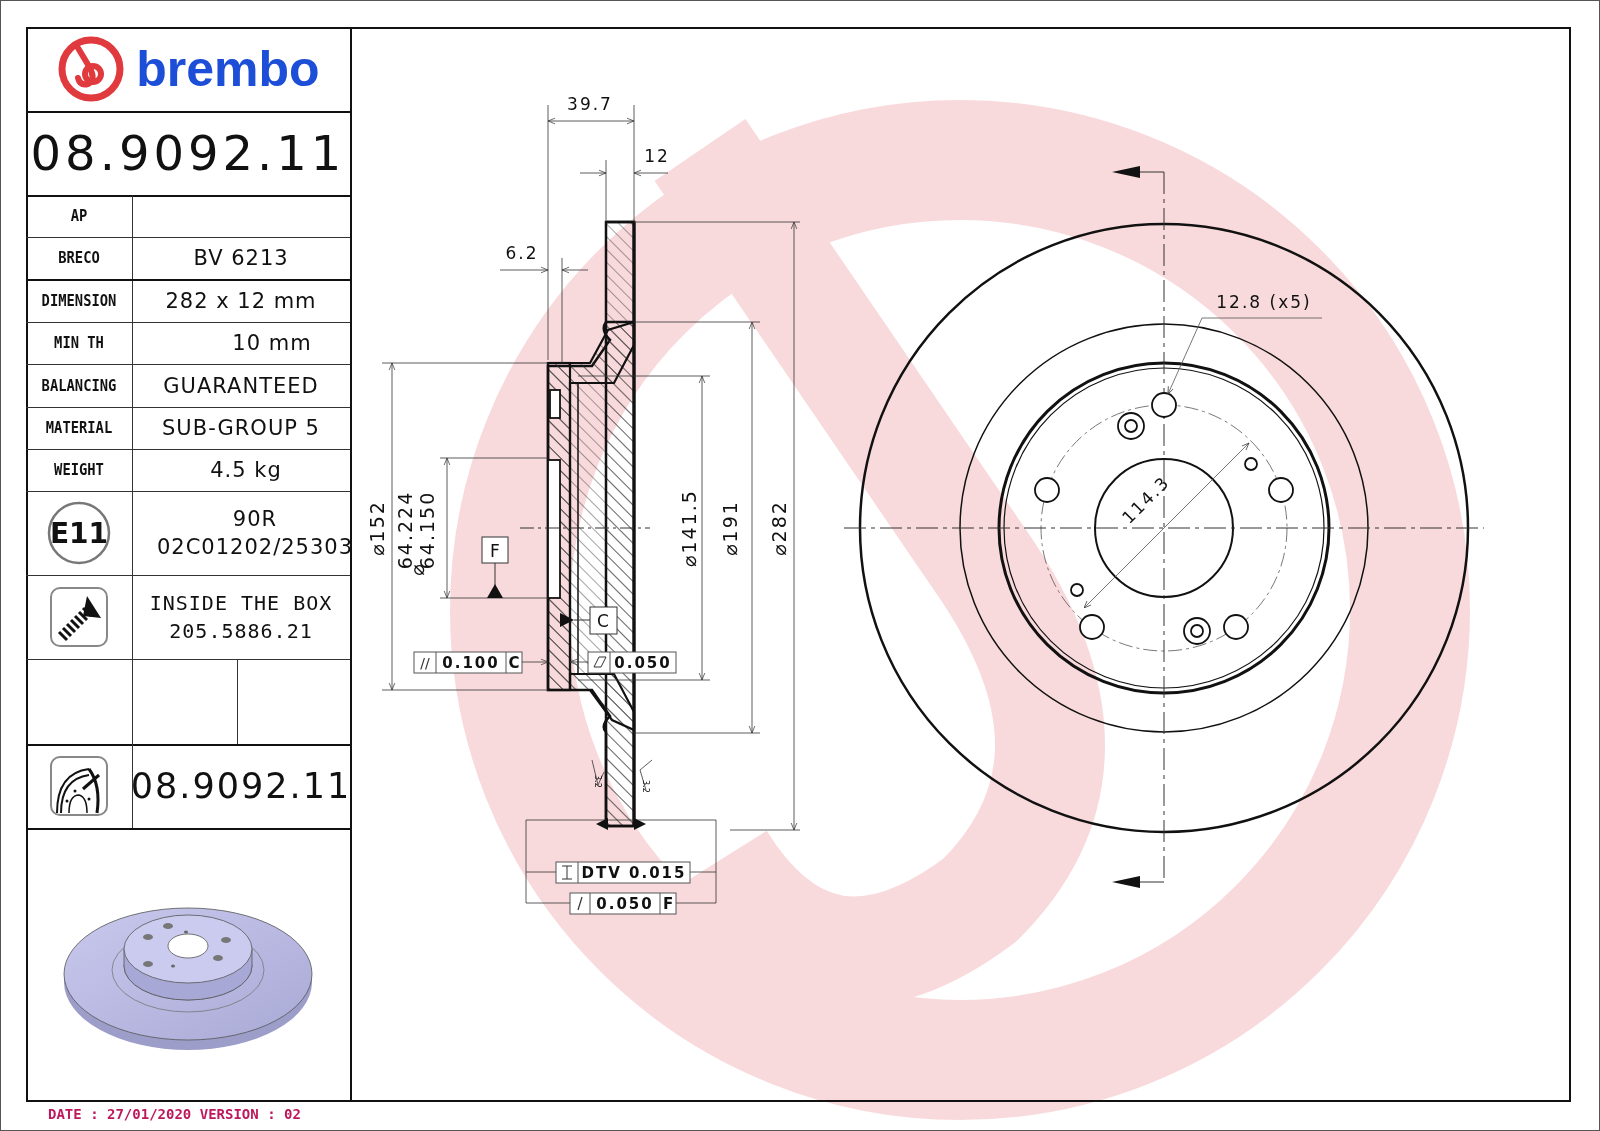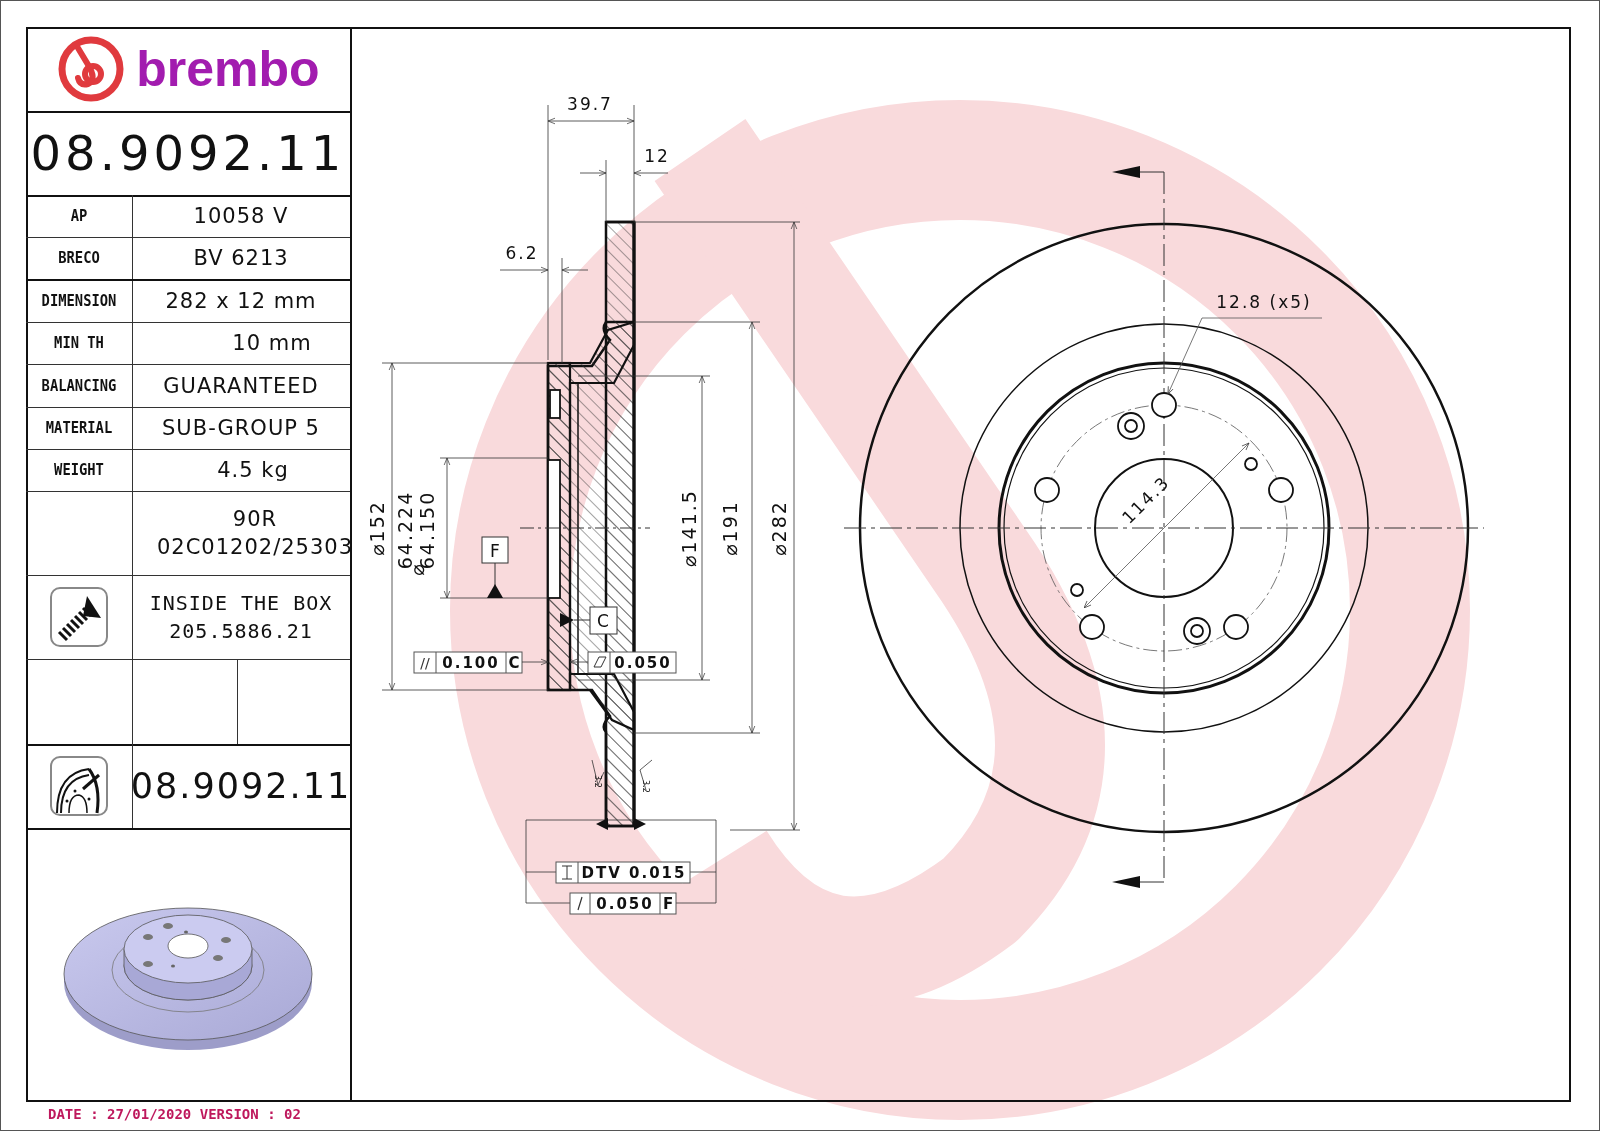--- a/index.html
+++ b/index.html
@@ -8,21 +8,21 @@
   .frame{position:absolute;left:26px;top:27px;width:1545px;height:1075px;border:2px solid #111;box-sizing:border-box;}
   .side{position:absolute;left:26px;top:27px;width:326px;height:1075px;border-right:2px solid #111;box-sizing:border-box;}
   .cell{position:absolute;box-sizing:border-box;display:flex;align-items:center;justify-content:center;text-align:center;color:#111;}
   .hline{position:absolute;left:0;height:0;border-top:1px solid #333;}
   .hline.thick{border-top:2px solid #111;}
   .vline{position:absolute;width:0;border-left:1px solid #333;}
   .lbl{font-family:"DejaVu Sans Mono","Liberation Mono",monospace;font-weight:bold;font-size:15px;letter-spacing:0;transform:scaleX(0.92);}
   .val{font-family:"DejaVu Sans","Liberation Sans",sans-serif;font-size:21px;letter-spacing:1px;}
   .pn{font-family:"DejaVu Sans","Liberation Sans",sans-serif;font-size:48px;letter-spacing:4px;}
   .pn2{font-family:"DejaVu Sans","Liberation Sans",sans-serif;font-size:35px;letter-spacing:2px;}
-  .logo-text{font-family:"Liberation Sans",sans-serif;font-weight:bold;font-size:50px;color:#a21caf;letter-spacing:0;}
+  .logo-text{font-family:"Liberation Sans",sans-serif;font-weight:bold;font-size:50px;color:#1d4ed8;letter-spacing:0;}
   .footer{position:absolute;left:48px;top:1106px;font-family:"DejaVu Sans Mono",monospace;font-weight:bold;font-size:14px;color:#be185d;}
   svg text{font-family:"DejaVu Sans","Liberation Sans",sans-serif;}
 </style>
 </head>
 <body>
 
 <div class="page-border"></div>
 
 <svg style="position:absolute;left:0;top:0" width="1600" height="1131">
   <g opacity="1">
@@ -42,41 +42,46 @@
       <circle cx="37" cy="40" r="8" fill="none" stroke="#e03a3e" stroke-width="6"></circle>
     </svg>
     <span class="logo-text">brembo</span>
   </div>
   <div class="hline thick" style="top:84px;width:324px;"></div>
   <div class="cell pn" style="left:0;top:84px;width:324px;height:84px;">08.9092.11</div>
   <div class="hline thick" style="top:168px;width:324px;"></div>
 
   <div class="vline" style="left:106px;top:168px;height:464px;"></div>
   <div class="cell lbl" style="left:0;top:168px;width:106px;height:42px;">AP</div>
-  <div class="cell val" style="left:106px;top:168px;width:218px;height:42px;">10058 V</div>
   <div class="hline" style="top:210px;width:324px;"></div>
   <div class="cell lbl" style="left:0;top:210px;width:106px;height:42px;">BRECO</div>
   <div class="cell val" style="left:106px;top:210px;width:218px;height:42px;text-align:center;">BV 6213</div>
   <div class="hline thick" style="top:252px;width:324px;"></div>
   <div class="cell lbl" style="left:0;top:252px;width:106px;height:43px;">DIMENSION</div>
   <div class="cell val" style="left:106px;top:252px;width:218px;height:43px;">282 x 12 mm</div>
   <div class="hline" style="top:295px;width:324px;"></div>
   <div class="cell lbl" style="left:0;top:295px;width:106px;height:42px;">MIN TH</div>
   <div class="cell val" style="left:123px;top:295px;width:246px;height:42px;">10 mm</div>
   <div class="hline" style="top:337px;width:324px;"></div>
   <div class="cell lbl" style="left:0;top:337px;width:106px;height:43px;">BALANCING</div>
   <div class="cell val" style="left:106px;top:337px;width:218px;height:43px;">GUARANTEED</div>
   <div class="hline" style="top:380px;width:324px;"></div>
   <div class="cell lbl" style="left:0;top:380px;width:106px;height:42px;">MATERIAL</div>
   <div class="cell val" style="left:106px;top:380px;width:218px;height:42px;">SUB-GROUP 5</div>
   <div class="hline" style="top:422px;width:324px;"></div>
   <div class="cell lbl" style="left:0;top:422px;width:106px;height:42px;">WEIGHT</div>
-  <div class="cell val" style="left:96px;top:422px;width:262px;height:42px;">4.5 kg</div>
+  <div class="cell val" style="left:89px;top:422px;width:262px;height:42px;">4.5 kg</div>
   <div class="hline" style="top:464px;width:324px;"></div>
 
+  <div class="cell" style="left:0;top:464px;width:106px;height:84px;">
+    <svg width="66" height="66" viewBox="0 0 66 66">
+      <circle cx="33" cy="33" r="30" fill="#fff" stroke="#777" stroke-width="2.5"></circle>
+      <text x="33" y="43" text-anchor="middle" font-family="Liberation Serif, serif" font-weight="bold" font-size="28" fill="#111">E11</text>
+    </svg>
+  </div>
   <div class="cell val" style="left:120px;top:464px;width:218px;height:84px;flex-direction:column;line-height:28px;">
     <span>90R</span>
     <span>02C01202/25303</span>
   </div>
   <div class="hline" style="top:548px;width:324px;"></div>
 
   <div class="cell" style="left:0;top:548px;width:106px;height:84px;">
     <svg width="60" height="62" viewBox="0 0 60 62">
       <rect x="2" y="2" width="56" height="58" rx="9" fill="#fff" stroke="#888" stroke-width="2"></rect>
       <polygon points="38,10 52,32 34,30" fill="#111"></polygon>

